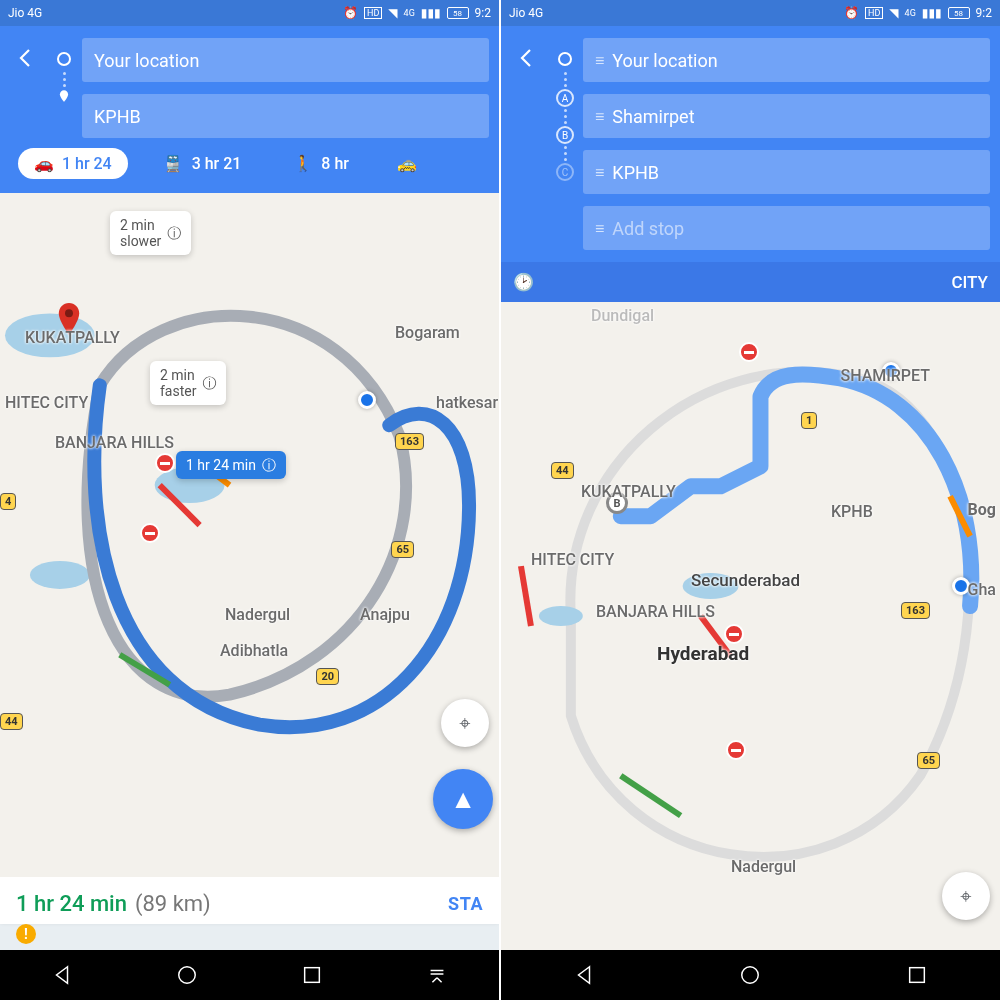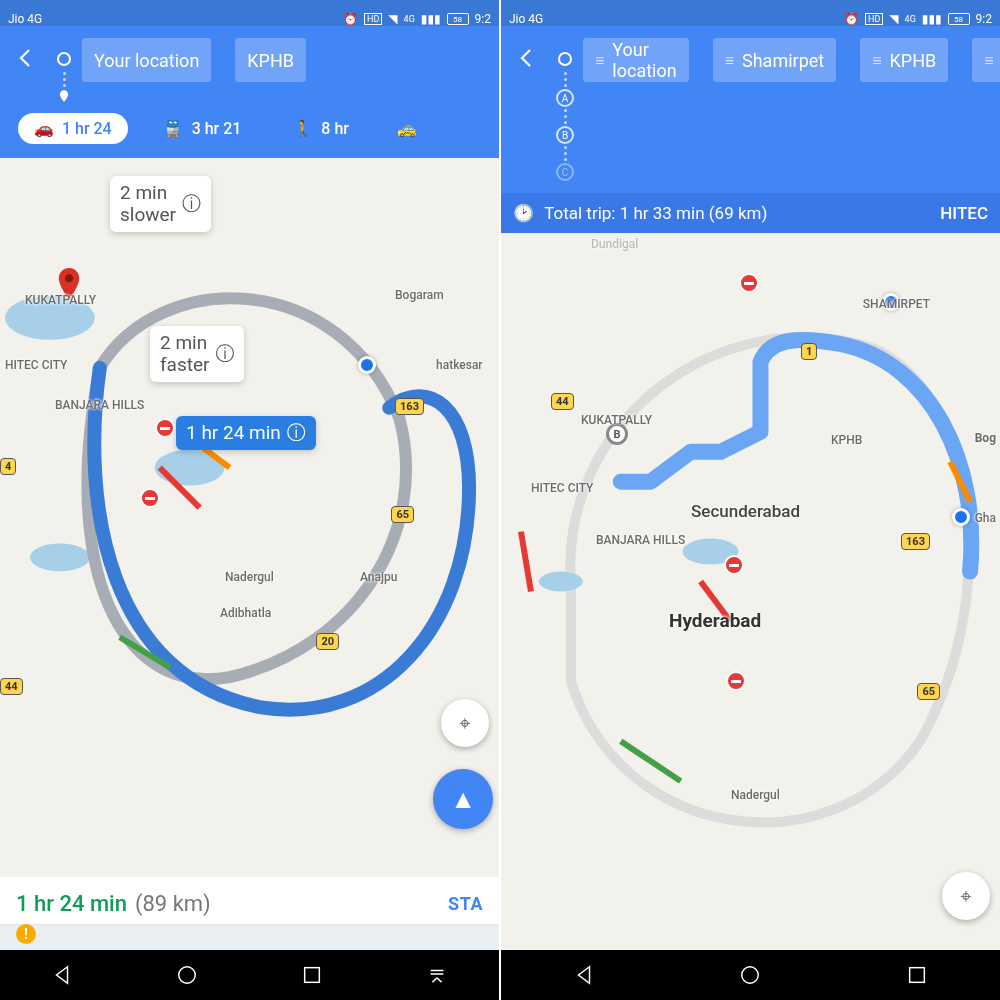--- a/index.html
+++ b/index.html
@@ -14,21 +14,21 @@
     width: 499px; height: 1000px;
     display: flex; flex-direction: column;
     background: #e8eef2;
     position: relative;
     overflow: hidden;
   }
   .statusbar {
     height: 26px;
     background: #3a78d6;
     color: #fff;
-    display: flex; justify-content: space-between; align-items: flex-end;
+    display: flex; justify-content: space-between; align-items: center;
     padding: 0 8px;
     font-size: 12px;
   }
   .statusbar .sb-right { display:flex; align-items:center; gap:6px; }
   .sb-batt {
     border:1px solid #fff; width:22px; height:12px; border-radius:2px;
     display:flex; align-items:center; justify-content:center; font-size:8px;
   }
   .header {
     background: #4285f4;
@@ -47,21 +47,21 @@
   }
   .marker-circle { width:14px; height:14px; border:2px solid #fff; border-radius:50%; margin-bottom:4px; }
   .marker-dots { display:flex; flex-direction:column; gap:3px; margin:2px 0; }
   .marker-dots span { width:3px; height:3px; background:rgba(255,255,255,0.7); border-radius:50%; }
   .marker-pin { width:14px; height:14px; color:#fff; display:flex; align-items:center; justify-content:center; }
   .marker-letter {
     width:18px; height:18px; border:2px solid rgba(255,255,255,0.8); border-radius:50%;
     display:flex; align-items:center; justify-content:center; font-size:10px; color:#fff;
   }
   .marker-letter.dim { border-color:rgba(255,255,255,0.4); color:rgba(255,255,255,0.5);}
-  .inputs-col { flex:1; display:flex; flex-direction:row; gap:24px; }
+  .inputs-col { flex:1; display:flex; flex-direction:column; gap:12px; }
   .loc-input {
     background: rgba(255,255,255,0.25);
     height:44px; border-radius:3px;
     display:flex; align-items:center;
     padding:0 12px;
     font-size:18px; color:#fff;
     gap:10px;
   }
   .loc-input.dim { color:rgba(255,255,255,0.55); }
   .drag-handle { color:rgba(255,255,255,0.7); font-size:16px; letter-spacing:-2px; }
@@ -86,28 +86,28 @@
     font-size:17px;
   }
   .trip-banner .finish { margin-left:auto; font-weight:500; }
 
   .map-area {
     position:relative; flex:1; overflow:hidden;
     background:#f3f1ec;
   }
   .map-svg { position:absolute; inset:0; width:100%; height:100%; }
   .map-label {
-    position:absolute; font-size:12px; color:#6b6b6b;
+    position:absolute; font-size:16px; color:#6b6b6b;
     font-weight:500; white-space:nowrap;
     text-shadow:0 0 3px #fff,0 0 3px #fff;
   }
   .map-label.big { font-size:19px; color:#333; font-weight:700;}
   .route-badge {
     position:absolute; background:#fff; border-radius:6px;
-    padding:6px 10px; font-size:19px; color:#555;
+    padding:6px 10px; font-size:14px; color:#555;
     box-shadow:0 2px 6px rgba(0,0,0,0.2);
     display:flex; align-items:center; gap:6px;
     line-height:1.15;
   }
   .route-badge.primary { background:#2a7de1; color:#fff; }
   .hwy-shield {
     position:absolute; background:#ffd54f; border:1px solid #555;
     border-radius:4px; padding:1px 4px; font-size:11px; font-weight:700; color:#333;
   }
   .road-circle {
@@ -379,22 +379,21 @@
         <div class="loc-input dim">
           <span class="drag-handle">≡</span>
           <span>Add stop</span>
         </div>
       </div>
     </div>
   </div>
 
   <div class="trip-banner">
     <span>🕑</span>
-    <span>Total trip: 1 hr 33 min  (69 km)</span>
-    <span class="finish">HITEC</span>
+    <span class="finish">CITY</span>
   </div>
 
   <div class="map-area">
     <svg class="map-svg" viewBox="0 0 500 620">
       <rect width="500" height="620" fill="#f3f1ec"></rect>
 
       <path d="M70 300 C 60 150, 200 30, 350 60 C 470 80, 510 300, 420 460 C 330 590, 120 560, 70 400 Z" fill="none" stroke="#dcdcdc" stroke-width="10"></path>
 
       <ellipse cx="210" cy="270" rx="28" ry="13" fill="#a7d0e8"></ellipse>
       <ellipse cx="60" cy="300" rx="22" ry="10" fill="#a7d0e8"></ellipse>
@@ -417,21 +416,21 @@
     <div class="road-circle" style="top:322px; left:223px;"></div>
     <div class="road-circle" style="top:438px; left:225px;"></div>
 
     <span class="map-label" style="top:4px; left:90px; color:#bbb;">Dundigal</span>
     <span class="map-label" style="top:64px; right:70px;">SHAMIRPET</span>
     <span class="map-label" style="top:180px; left:80px;">KUKATPALLY</span>
     <span class="map-label" style="top:200px; left:330px;">KPHB</span>
     <span class="map-label" style="top:248px; left:30px;">HITEC CITY</span>
     <span class="map-label big" style="top:268px; left:190px; font-size:17px; font-weight:500; color:#444;">Secunderabad</span>
     <span class="map-label" style="top:300px; left:95px;">BANJARA HILLS</span>
-    <span class="map-label big" style="top:340px; left:168px;margin-top:36px;">Hyderabad</span>
+    <span class="map-label big" style="top:340px; left:156px;">Hyderabad</span>
     <span class="map-label" style="top:278px; right:4px;">Gha</span>
     <span class="map-label" style="top:198px; right:4px;font-weight:bold;">Bog</span>
     <span class="map-label" style="top:555px; left:230px;">Nadergul</span>
 
     <span class="hwy-shield" style="top:110px; left:300px;">1</span>
     <span class="hwy-shield" style="top:160px; left:50px;">44</span>
     <span class="hwy-shield" style="top:300px; right:70px;">163</span>
     <span class="hwy-shield" style="top:450px; right:60px;">65</span>
 
     <div class="fab" style="bottom:30px; right:10px;">

